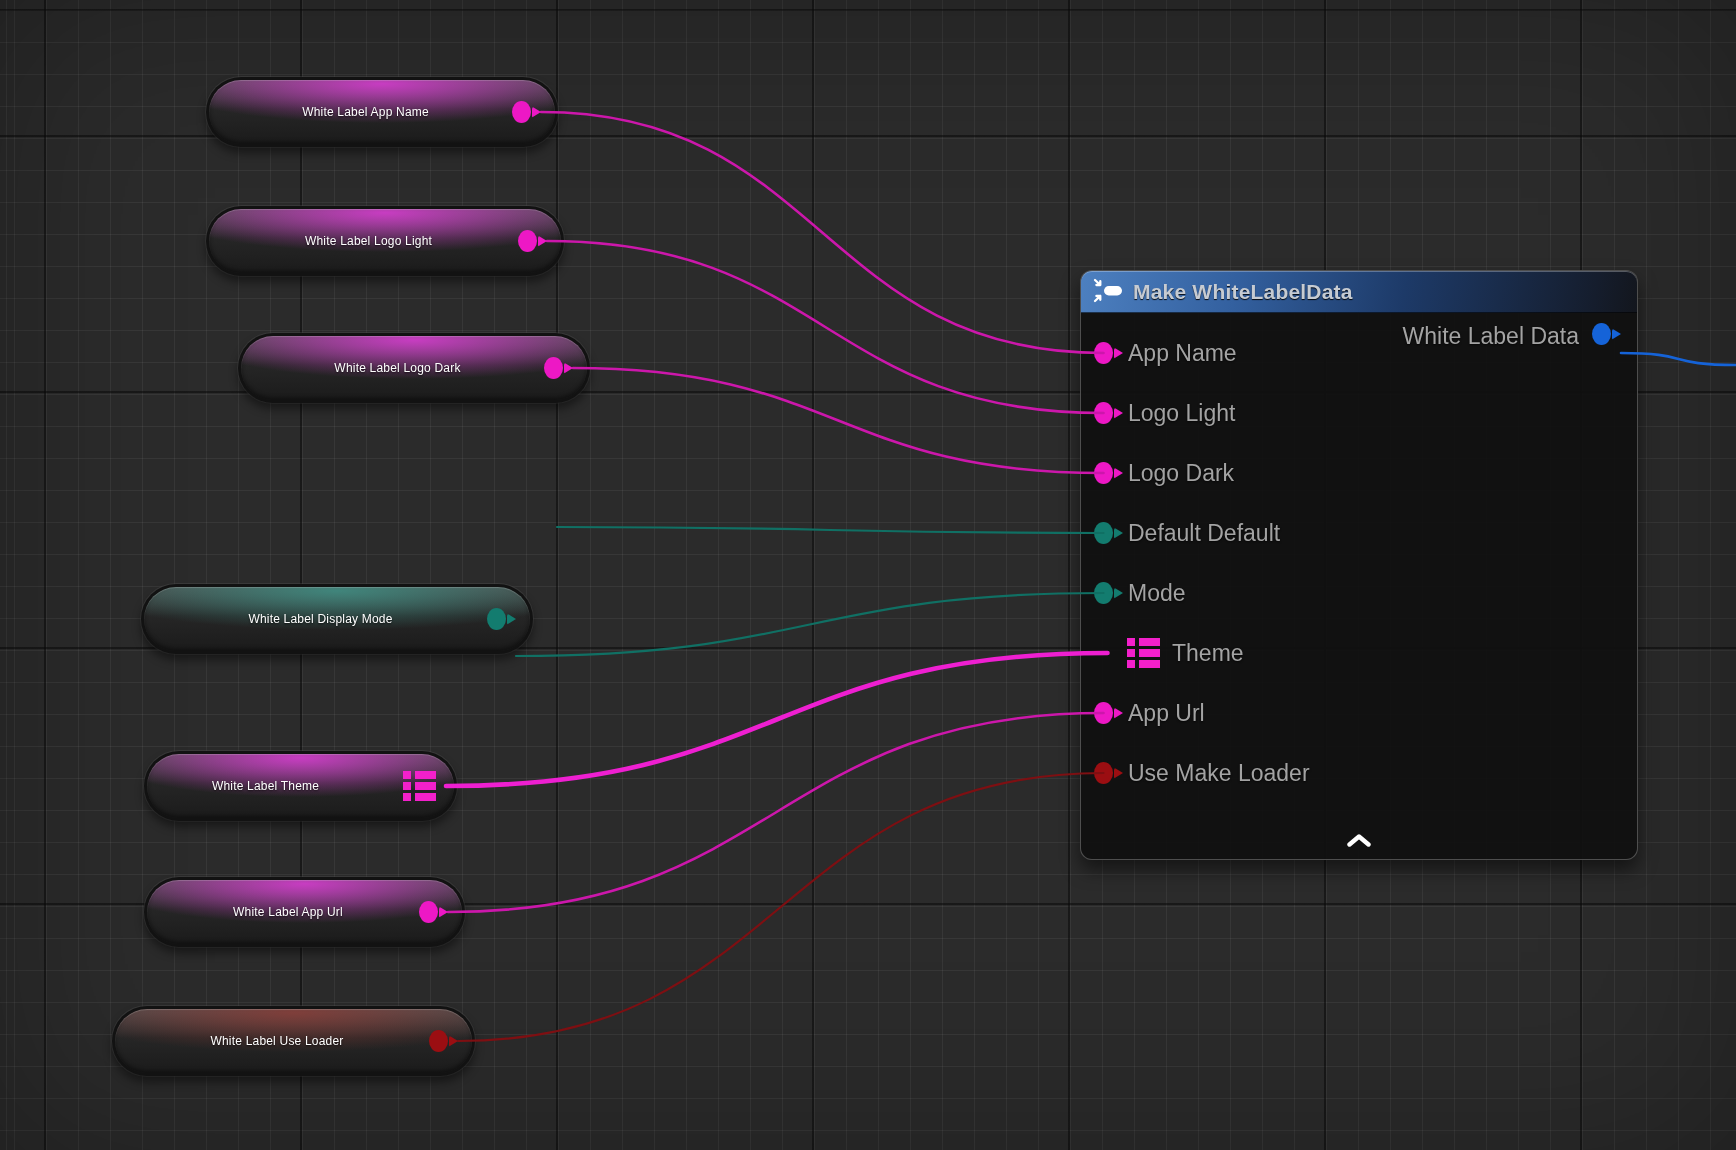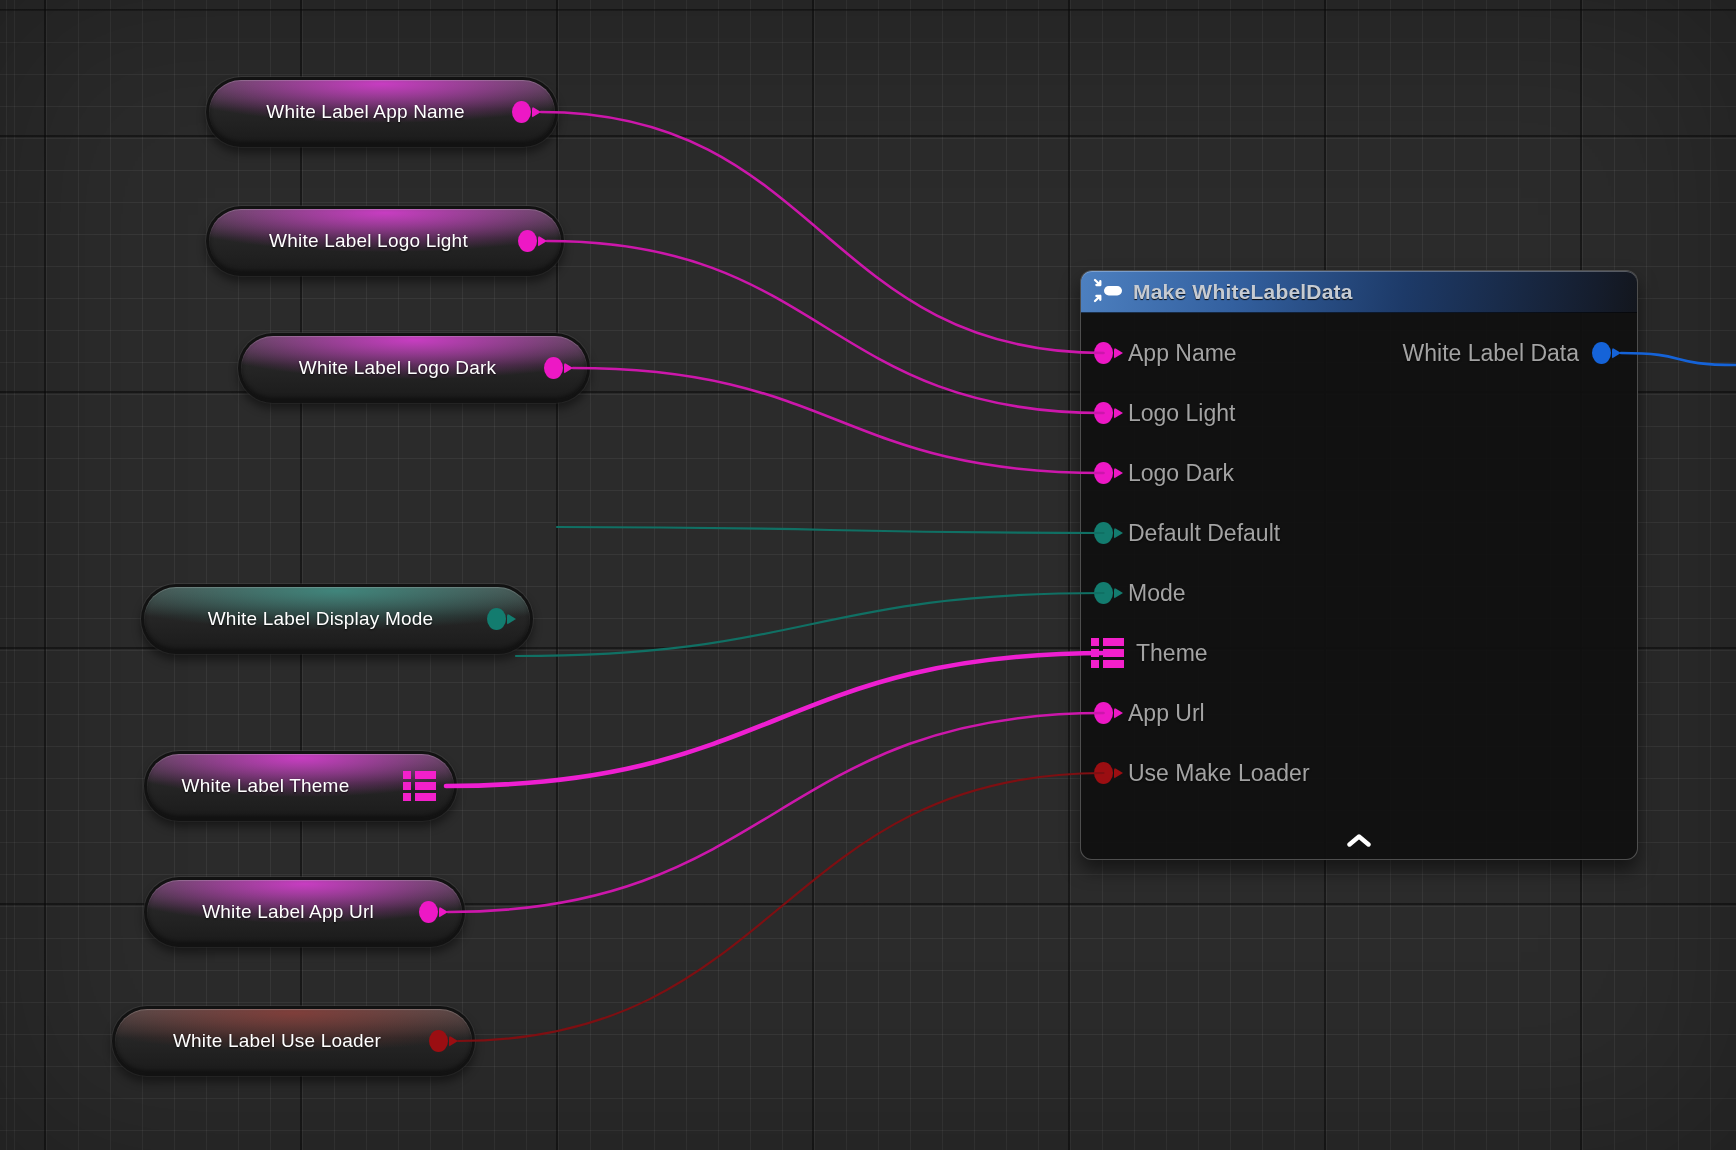--- a/index.html
+++ b/index.html
@@ -25,21 +25,21 @@
   }
   .getter-inner{
     height:100%; border-radius:32px; display:flex; align-items:center;
     padding:0 24px 0 20px; box-sizing:border-box;
     background:
       radial-gradient(90% 85% at 50% 6%, var(--glow) 0%, rgba(30,28,32,0) 72%),
       linear-gradient(180deg,#4e4e4e 0%, #262626 45%, #1b1b1b 100%);
     box-shadow: inset 0 1px 1px rgba(255,255,255,0.22), inset 0 -2px 4px rgba(0,0,0,0.45);
   }
   .getter-label{
-    flex:1; text-align:center; color:#ffffff; font-size:19px; letter-spacing:.2px;
+    flex:1; text-align:center; color:#ffffff; font-size:12px; letter-spacing:.2px;
     text-shadow:0 1px 2px rgba(0,0,0,0.7); white-space:nowrap; padding-right:10px;
   }
 
   
   .pin{
     position:relative; width:19px; height:22px; border-radius:50%;
     flex:none;
   }
   .pin::after{
     content:""; position:absolute; left:20px; top:5.5px; width:9px; height:11px;
@@ -65,25 +65,25 @@
   .make-title{
     color:#c6cbd2; font-size:21px; font-weight:bold; letter-spacing:.2px;
     text-shadow:0 1px 1px rgba(0,0,0,0.9); white-space:nowrap;
   }
   .make-body{ position:relative; padding-top:10px; }
   .pin-row{ height:60px; display:flex; align-items:center; padding-left:13px; }
   .pin-row .pin-label, .out-row .pin-label{
     color:#a3a3a3; font-size:23px; margin-left:15px;
     text-shadow:0 1px 2px rgba(0,0,0,0.7); white-space:nowrap;
   }
-  .pin-row.struct-row{ padding-left:10px; }
+  .pin-row.struct-row{ padding-left:10px;margin-left:36px; }
   .pin-row.struct-row .pin-label{ margin-left:12px; }
   .out-row{
     position:absolute; top:10px; right:26px; height:60px;
-    display:flex; align-items:center;
+    display:flex; 
   }
   .out-row .pin-label{ margin:0 13px 0 0; }
   .collapse-btn{
     position:absolute; bottom:8px; left:50%; transform:translateX(-50%);
     width:44px; height:22px; display:flex; align-items:center; justify-content:center;
     cursor:pointer; border:none; background:transparent; padding:0;
   }
 
   
   #wires{ position:absolute; left:0; top:0; pointer-events:none; }

